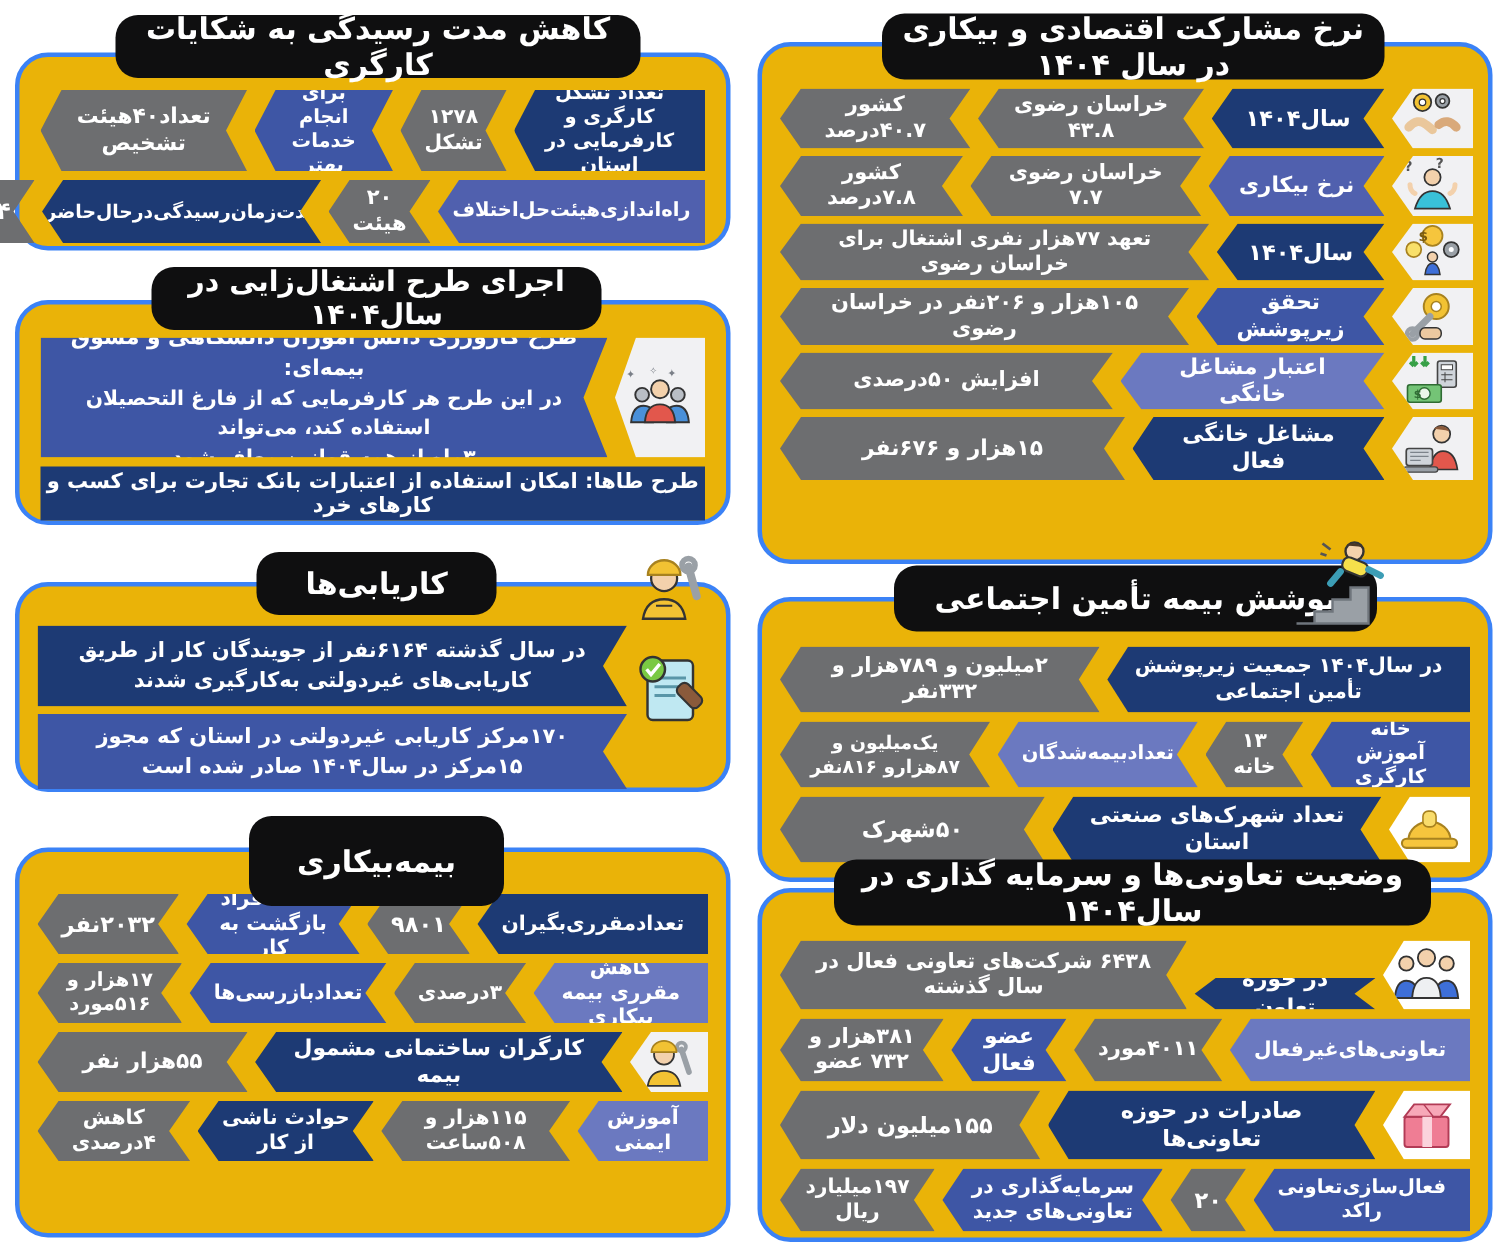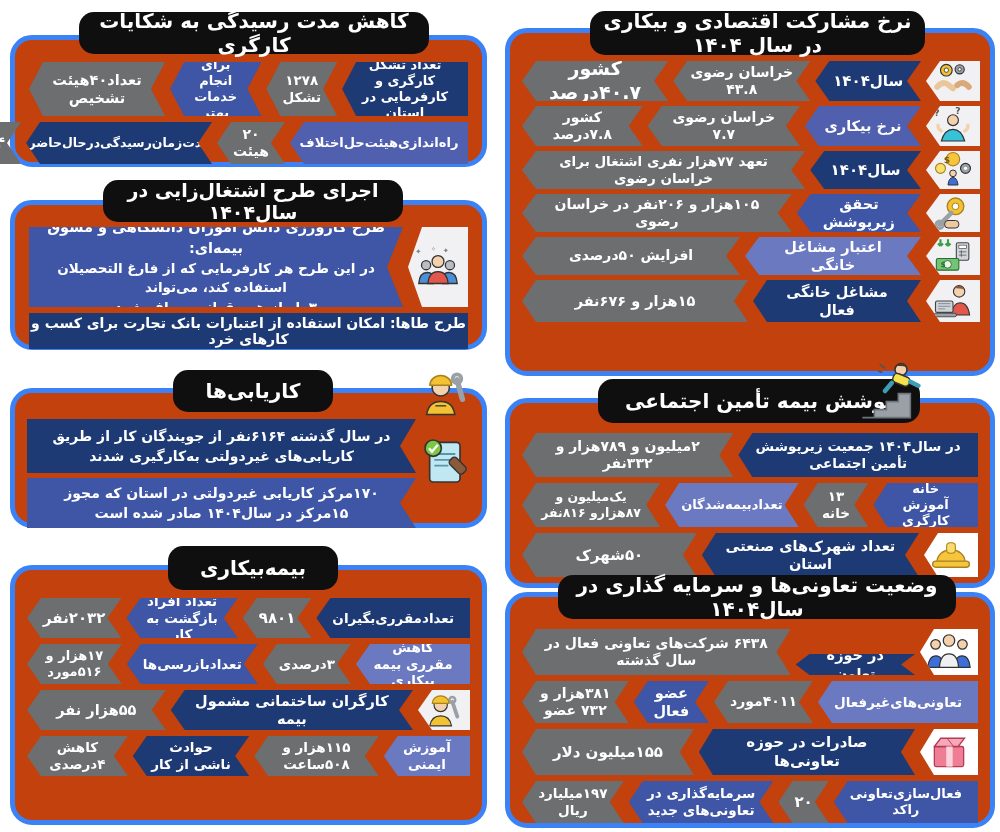--- a/index.html
+++ b/index.html
@@ -1,19 +1,19 @@
 <!DOCTYPE html>
 <html lang="fa"><head>
 <meta charset="utf-8">
 <style>
   * { margin:0; padding:0; box-sizing:border-box; }
   body { background:#fff; font-family:"DejaVu Sans", sans-serif; }
   .canvas { position:relative; width:1000px; height:832px; background:#ffffff; overflow:hidden; direction:rtl; }
 
-  .panel { position:absolute; background:#c2410c; border:5px solid #3b82f6; border-radius:22px; }
+  .panel { position:absolute; background:#eab308; border:3px solid #3b82f6; border-radius:22px; }
   .pill { position:absolute; background:#0f0f10; color:#fff; border-radius:15px;
           display:flex; align-items:center; justify-content:center; text-align:center;
           font-weight:bold; z-index:5; padding:2px 10px; }
 
   .rows { position:absolute; display:flex; flex-direction:column; gap:6px; direction:rtl; }
   .row  { display:flex; flex-direction:row; gap:5px; direction:rtl; align-items:stretch; }
 
   .seg { color:#fff; font-weight:bold; display:flex; align-items:center; justify-content:center;
          text-align:center; padding:2px 16px; white-space:pre-line; line-height:1.25;
          clip-path:polygon(0 50%, 14px 0, 100% 0, calc(100% - 14px) 50%, 100% 100%, 14px 100%); }
@@ -112,21 +112,21 @@
         <path d="M9.5 13 l2.5 3 l5 -6" stroke="#fff" stroke-width="2" fill="none"></path>
       </svg>
     </div>
     <div class="rows" style="top:26px; left:12px; right:66px; gap:5px;">
       <div class="block navy" style="height:54px; font-size:14px;">در سال گذشته ۶۱۶۴نفر از جویندگان کار از طریق کاریابی‌های غیردولتی به‌کارگیری شدند</div>
       <div class="block blue" style="height:50px; font-size:14px;">۱۷۰مرکز کاریابی غیردولتی در استان که مجوز ۱۵مرکز در سال۱۴۰۴ صادر شده است</div>
     </div>
   </section>
 
   <section class="panel" style="left:10px; top:565px; width:477px; height:260px;">
-    <div class="pill" style="left:153px; top:-24px; width:170px; height:44px; font-size:20px;">بیمه‌بیکاری</div>
+    <div class="pill" style="left:153px; top:-24px; width:170px; height:60px; font-size:20px;">بیمه‌بیکاری</div>
     <div class="rows" style="top:28px; left:12px; right:12px;">
       <div class="row" style="height:40px;">
         <div class="seg navy flat" style="width:160px; font-size:13.5px;">تعدادمقرری‌بگیران</div>
         <div class="seg gray" style="width:88px; font-size:15px;">۹۸۰۱</div>
         <div class="seg blue grow" style="font-size:13.5px;">تعداد افراد بازگشت به کار</div>
         <div class="seg gray" style="width:118px; font-size:15px;">۲۰۳۲نفر</div>
       </div>
       <div class="row" style="height:40px;">
         <div class="seg light flat" style="width:184px; font-size:13.5px;">کاهش مقرری بیمه بیکاری</div>
         <div class="seg gray" style="width:92px; font-size:13.5px;">۳درصدی</div>
@@ -164,21 +164,21 @@
             <circle cx="16" cy="11" r="7" fill="#f2c233" stroke="#333" stroke-width="1.4"></circle>
               <circle cx="16" cy="11" r="2.6" fill="#fff" stroke="#333" stroke-width="1"></circle>
             <circle cx="32" cy="10" r="5.5" fill="#9aa0a6" stroke="#333" stroke-width="1.4"></circle>
               <circle cx="32" cy="10" r="2" fill="#fff" stroke="#333" stroke-width="1"></circle>
             <path d="M5 31 q7 -8 14 -2 l5 4" stroke="#eac79b" stroke-width="7" fill="none" stroke-linecap="round"></path>
             <path d="M43 31 q-7 -8 -14 -2" stroke="#d9a97a" stroke-width="7" fill="none" stroke-linecap="round"></path>
           </svg>
         </div>
         <div class="seg navy" style="width:130px; font-size:15px;">سال۱۴۰۴</div>
         <div class="seg gray" style="width:172px; font-size:14px;">خراسان رضوی ۴۳.۸</div>
-        <div class="seg gray grow" style="font-size:19px;">کشور ۴۰.۷درصد</div>
+        <div class="seg gray grow" style="font-size:14px;">کشور ۴۰.۷درصد</div>
       </div>
       <div class="row" style="height:40px;">
         <div class="icon-tile" style="width:54px;">
           <svg viewBox="0 0 48 48" width="40" height="40">
             <text x="8" y="12" font-size="11" font-weight="bold" fill="#555">?</text>
             <text x="33" y="10" font-size="11" font-weight="bold" fill="#555">?</text>
             <circle cx="24" cy="17" r="6.5" fill="#f3d1ac" stroke="#333" stroke-width="1.4"></circle>
             <path d="M10 42 q4 -14 14 -14 q10 0 14 14 z" fill="#39c1d8" stroke="#333" stroke-width="1.4"></path>
             <path d="M10 30 q-4 -2 -4 -7 M38 30 q4 -2 4 -7" stroke="#f3d1ac" stroke-width="4" fill="none" stroke-linecap="round"></path>
           </svg>

